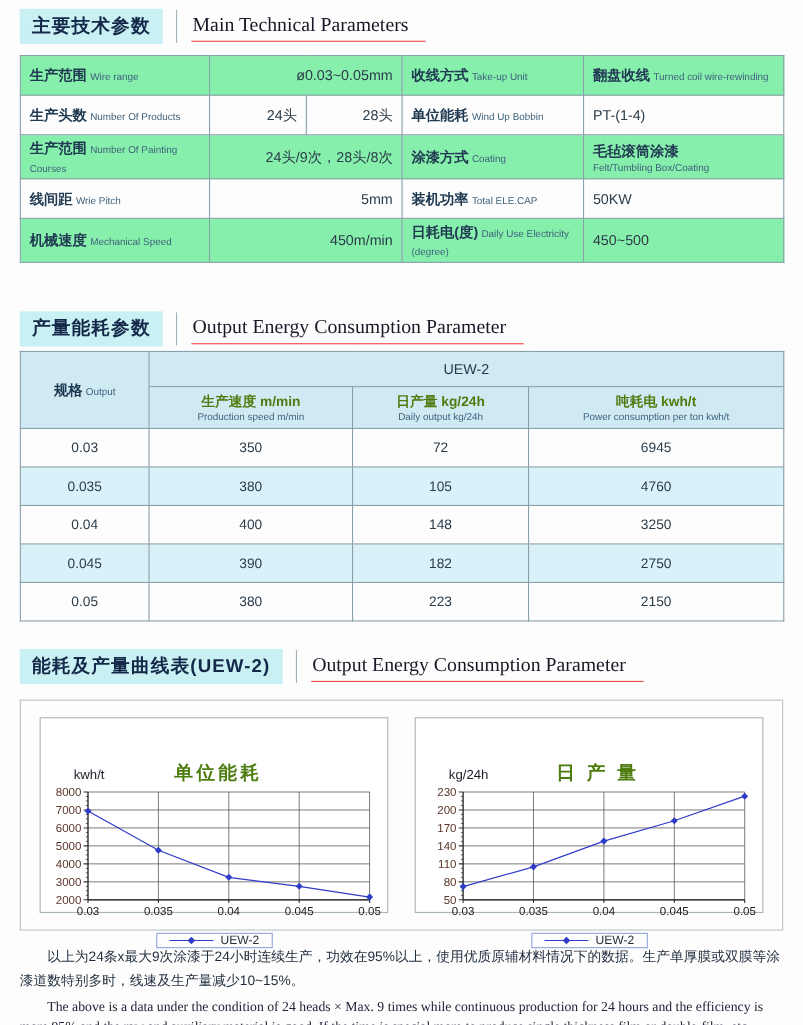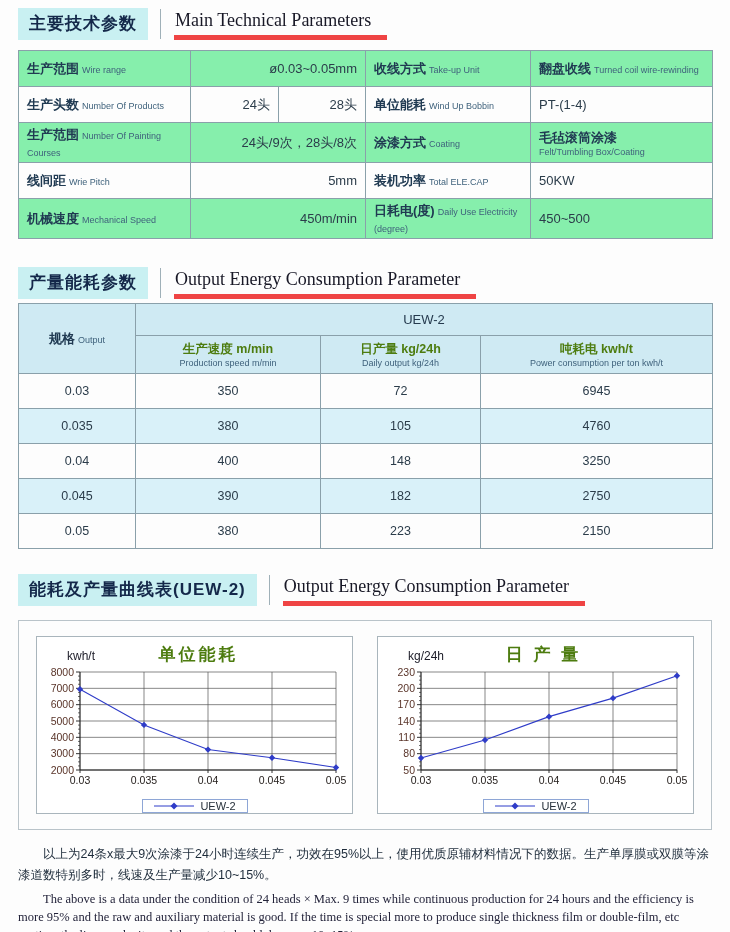--- a/index.html
+++ b/index.html
@@ -6,21 +6,21 @@
   html,body { width:730px; height:932px; background:#fdfdfd; overflow:hidden; }
   body { font-family:"Liberation Sans","DejaVu Sans",sans-serif; color:#1f2d3d; }
   .page { width:730px; height:932px; padding:8px 18px 0 18px; position:relative; }
 
   
   .sec { display:flex; align-items:center; height:32px; }
   .sec-zh { background:#c9f0f2; color:#14284a; font-weight:bold; font-size:17px;
             letter-spacing:1px; padding:4px 11px 5px 11px; white-space:nowrap; }
   .sec-vline { width:1px; height:30px; background:#9fb0b8; margin:0 13px 0 12px; }
   .sec-en { font-family:"Liberation Serif","DejaVu Serif",serif; font-size:18px; color:#181826;
-            padding:1px 16px 4px 1px; border-bottom:5px solid #ef4444; white-space:nowrap; }
+            padding:1px 16px 4px 1px; border-bottom:1px solid #ef4444; white-space:nowrap; }
 
   
   table { border-collapse:collapse; table-layout:fixed; width:694px; }
   .t1 { margin-top:10px; }
   .t1 td { border:1px solid #8aa0aa; height:36px; font-size:13px; padding:3px 8px; vertical-align:middle; }
   .t1 tr.alt { background:#86efac; }
   .lbl { text-align:left; }
   .zh { font-weight:bold; color:#203a52; font-size:13px; }
   .sub-en { font-size:9px; color:#3e617b; margin-left:3px; font-weight:normal; }
   .val { text-align:right; color:#2b3c4a; }
@@ -34,27 +34,27 @@
   .t2 thead th { background:#cfeaf3; font-weight:normal; }
   .group-th { height:32px; font-size:13px; color:#253a4e; text-align:center; }
   .spec-th { font-size:13px; text-align:center; }
   .sub-th { height:38px; text-align:center; }
   .sub-th .zh2 { font-size:12.5px; font-weight:bold; color:#4d7c0f; }
   .sub-th .en2 { font-size:9px; color:#3e617b; }
   .t2 tbody td { height:35px; text-align:center; font-size:12.5px; color:#2b3c4a; }
   .t2 tbody tr.alt { background:#d9f1f9; }
 
   
-  .sec-s2 { margin-top:28px; }
+  .sec-s2 { margin-top:44px; }
   .sec-s3 { margin-top:25px; }
   .charts-wrap { margin-top:14px; width:694px; height:210px; border:1px solid #b9c3c9;
                  padding:15px 17px; display:flex; justify-content:space-between; }
   .chart-box { width:317px; height:178px; border:1px solid #a9b5bc; background:#fff;
                padding:6px 2px 4px 2px; display:flex; flex-direction:column; align-items:center; }
-  .chart-head { width:100%; display:flex; align-items:baseline; height:24px; }
+  .chart-head { width:100%; display:flex; align-items:baseline; height:24px;margin-top:32px; }
   .unit { font-size:12px; color:#1c1c28; margin-left:28px; }
   .ctitle { font-size:17px; color:#4d7c0f; letter-spacing:3px; font-weight:bold; margin:0 auto;
             transform:translateX(-24px); }
   .plot svg text { font-family:"Liberation Sans","DejaVu Sans",sans-serif; }
   .legend-box { margin-top:5px; width:106px; height:18px; border:1px solid #8ea6d6;
                 display:flex; align-items:center; justify-content:center; gap:5px; }
   .legend-box span { font-size:11px; color:#26303a; }
   .legend-swatch { display:flex; align-items:center; }
 
   

